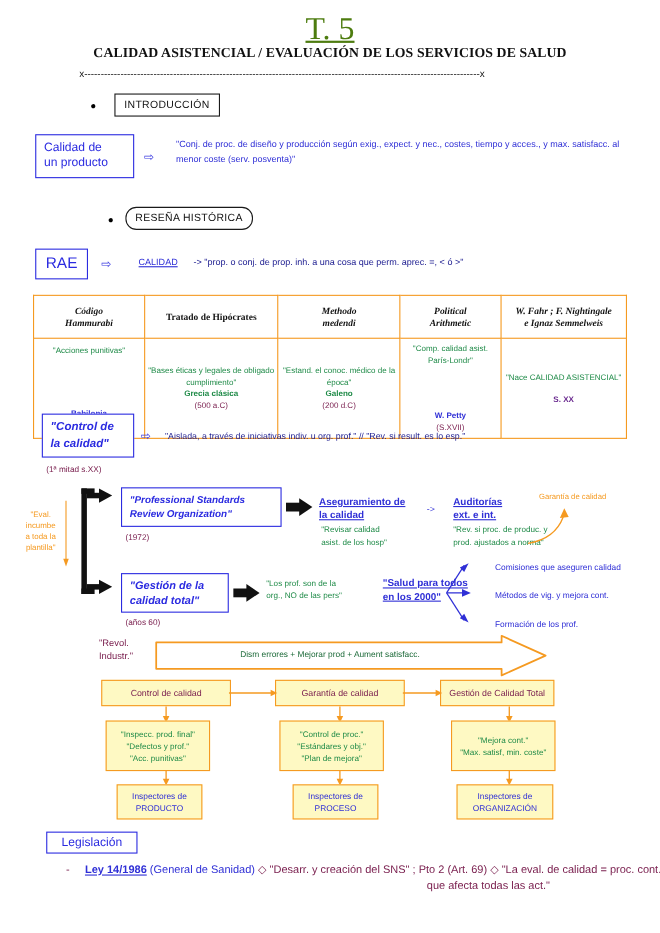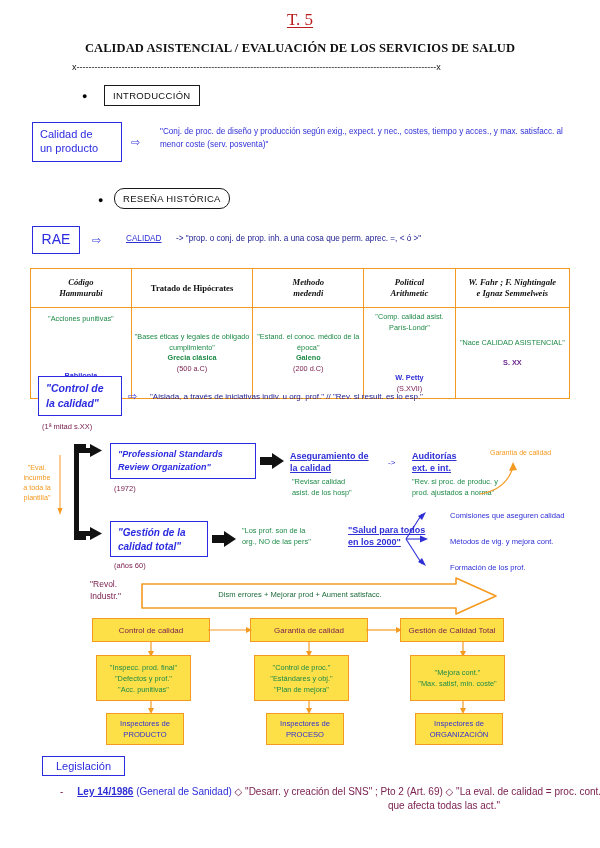--- a/index.html
+++ b/index.html
@@ -11,21 +11,21 @@
     position:relative;
     overflow:hidden;
   }
   .page{position:relative;width:600px;height:848px;}
   .abs{position:absolute;}
 
   
   .doc-title{
     position:absolute;top:10px;left:0;width:600px;text-align:center;
     font-family:"Liberation Serif", serif;
-    font-size:17px;font-weight:400;color:#b91c1c;
+    font-size:29px;font-weight:400;color:#4d7c0f;
   }
   .doc-title u{text-decoration:underline;text-underline-offset:2px;}
   .doc-sub{
     position:absolute;top:41px;left:0;width:600px;text-align:center;
     font-family:"Liberation Serif", serif;
     font-size:12.5px;font-weight:bold;letter-spacing:0.1px;color:#111;
   }
   .dash-rule{
     position:absolute;top:62px;left:72px;width:456px;
     font-size:9px;color:#111;letter-spacing:0px;white-space:nowrap;
@@ -82,21 +82,21 @@
   
   .small-date{position:absolute;color:#7b2150;font-size:7.5px;}
   .orange-note{position:absolute;color:#F59A21;font-size:7.2px;line-height:10px;}
   .blue-note{position:absolute;color:#2f2fd6;font-size:7.6px;line-height:11px;}
   .green-note{position:absolute;color:#1e8a47;font-size:7.4px;line-height:10.5px;}
   .ulink{position:absolute;color:#2f2fd6;font-size:9px;line-height:12px;text-decoration:underline;font-weight:bold;}
   .tiny-arrow{position:absolute;color:#222;font-size:8px;}
 
   
   .obox{
-    position:absolute;border:1.5px solid #F59A21;background:#fde047;
+    position:absolute;border:1.5px solid #F59A21;background:#fef9c3;
     box-sizing:border-box;text-align:center;
     display:flex;align-items:center;justify-content:center;
   }
   .obox .lbl{color:#7b2150;font-size:8px;line-height:11px;}
   .obox .grn{color:#1e8a47;font-size:7.4px;line-height:11px;}
   .obox .blu{color:#2f2fd6;font-size:7.6px;line-height:11px;}
 
   
   .leg-box{
     position:absolute;left:42px;top:756px;border:1.6px solid #2b2be0;background:#fff;

